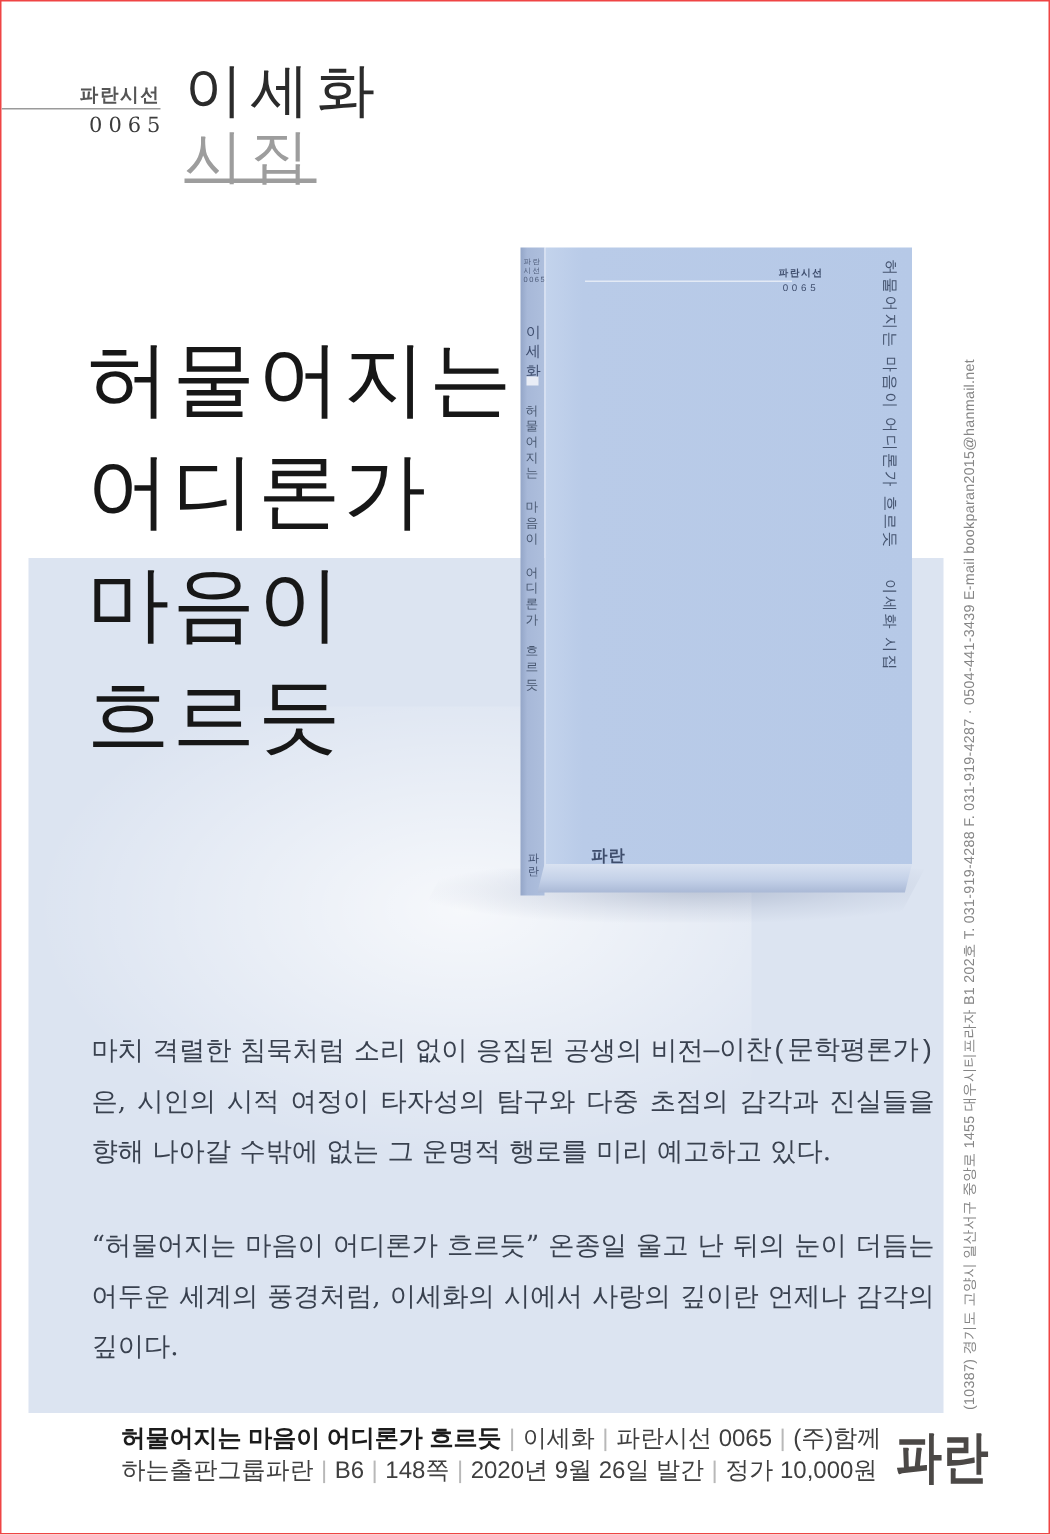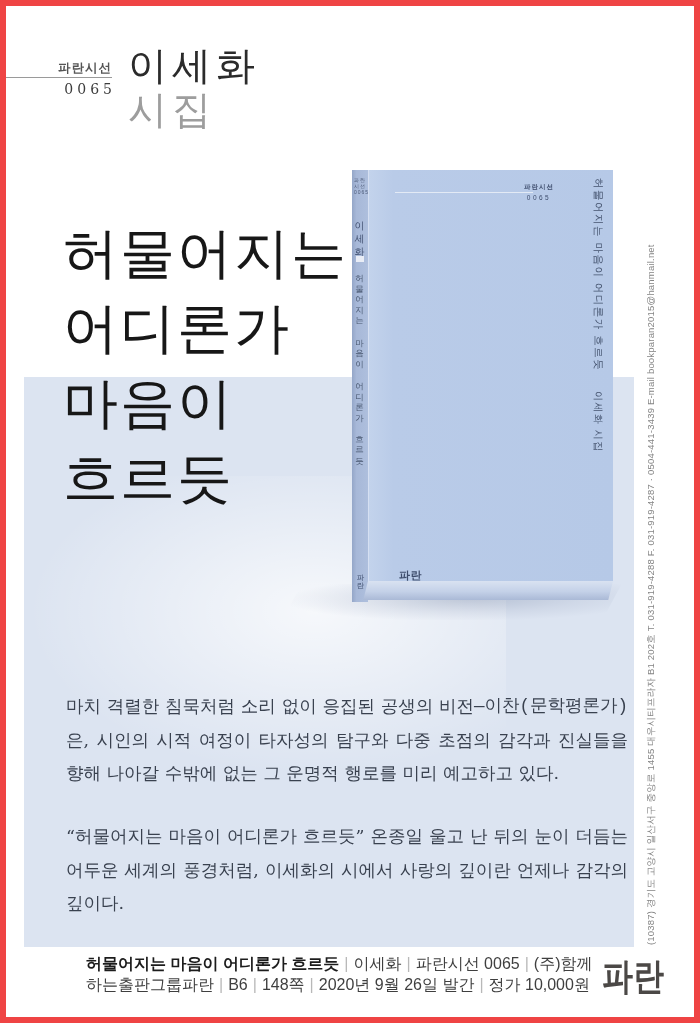--- a/index.html
+++ b/index.html
@@ -1,37 +1,37 @@
 <!DOCTYPE html>
 <html><head>
 <meta charset="utf-8">
 <style>
   html,body{margin:0;padding:0;background:#fff;}
   .poster{
     position:relative;width:700px;height:1023px;overflow:hidden;
-    background:#ffffff;border:6px solid #ef4444;box-sizing:border-box;
+    background:#ffffff;border:1px solid #ef4444;box-sizing:border-box;
     font-family:"Liberation Sans",sans-serif;
   }
   
   .band{position:absolute;left:18px;top:371px;width:610px;height:570px;background:#dce4f1;}
   .band-glow{position:absolute;left:20px;top:470px;width:480px;height:300px;
     background:radial-gradient(ellipse at 60% 45%, rgba(255,255,255,0.75) 0%, rgba(255,255,255,0.0) 70%);}
   
   .series-label{position:absolute;left:40px;top:54px;width:66px;text-align:right;
     font-size:12.5px;font-weight:bold;letter-spacing:1px;color:#555;}
   .series-line{position:absolute;left:0;top:71px;width:106px;height:1px;background:#9a9a9a;}
   .series-number{position:absolute;left:58px;top:75px;width:52px;text-align:right;
     font-family:"DejaVu Serif",serif;font-size:14px;letter-spacing:4px;color:#3c3c3c;}
   
   .author-block{position:absolute;left:122px;top:38px;font-family:"DejaVu Serif",serif;
     font-size:39px;line-height:44px;letter-spacing:5px;}
   .author-name{color:#2b2b2b;}
-  .author-type{color:#9d9d9d;}
+  .author-type{color:#9d9d9d;text-decoration:underline;}
   
-  .main-title{position:absolute;left:57px;top:214px;font-family:Liberation Mono, monospace;
+  .main-title{position:absolute;left:57px;top:214px;font-family:Liberation Sans, sans-serif;
     font-size:55px;line-height:75px;letter-spacing:2px;color:#171717;}
   .main-title span{display:block;}
   
   .book{position:absolute;left:346px;top:164px;width:261px;height:440px;}
   .book .shadow{position:absolute;left:-60px;top:414px;width:320px;height:36px;
     background:radial-gradient(ellipse at 55% 40%, rgba(120,135,165,0.38) 0%, rgba(150,162,188,0.18) 45%, rgba(200,208,225,0) 75%);
     transform:skewX(-28deg);}
   .book .spine{position:absolute;left:0;top:0;width:16px;height:432px;
     background:linear-gradient(90deg,#94a6c8 0%,#a7b8d8 28%,#aebfdd 100%);}
   .book .cover{position:absolute;left:16px;top:0;width:245px;height:411px;

